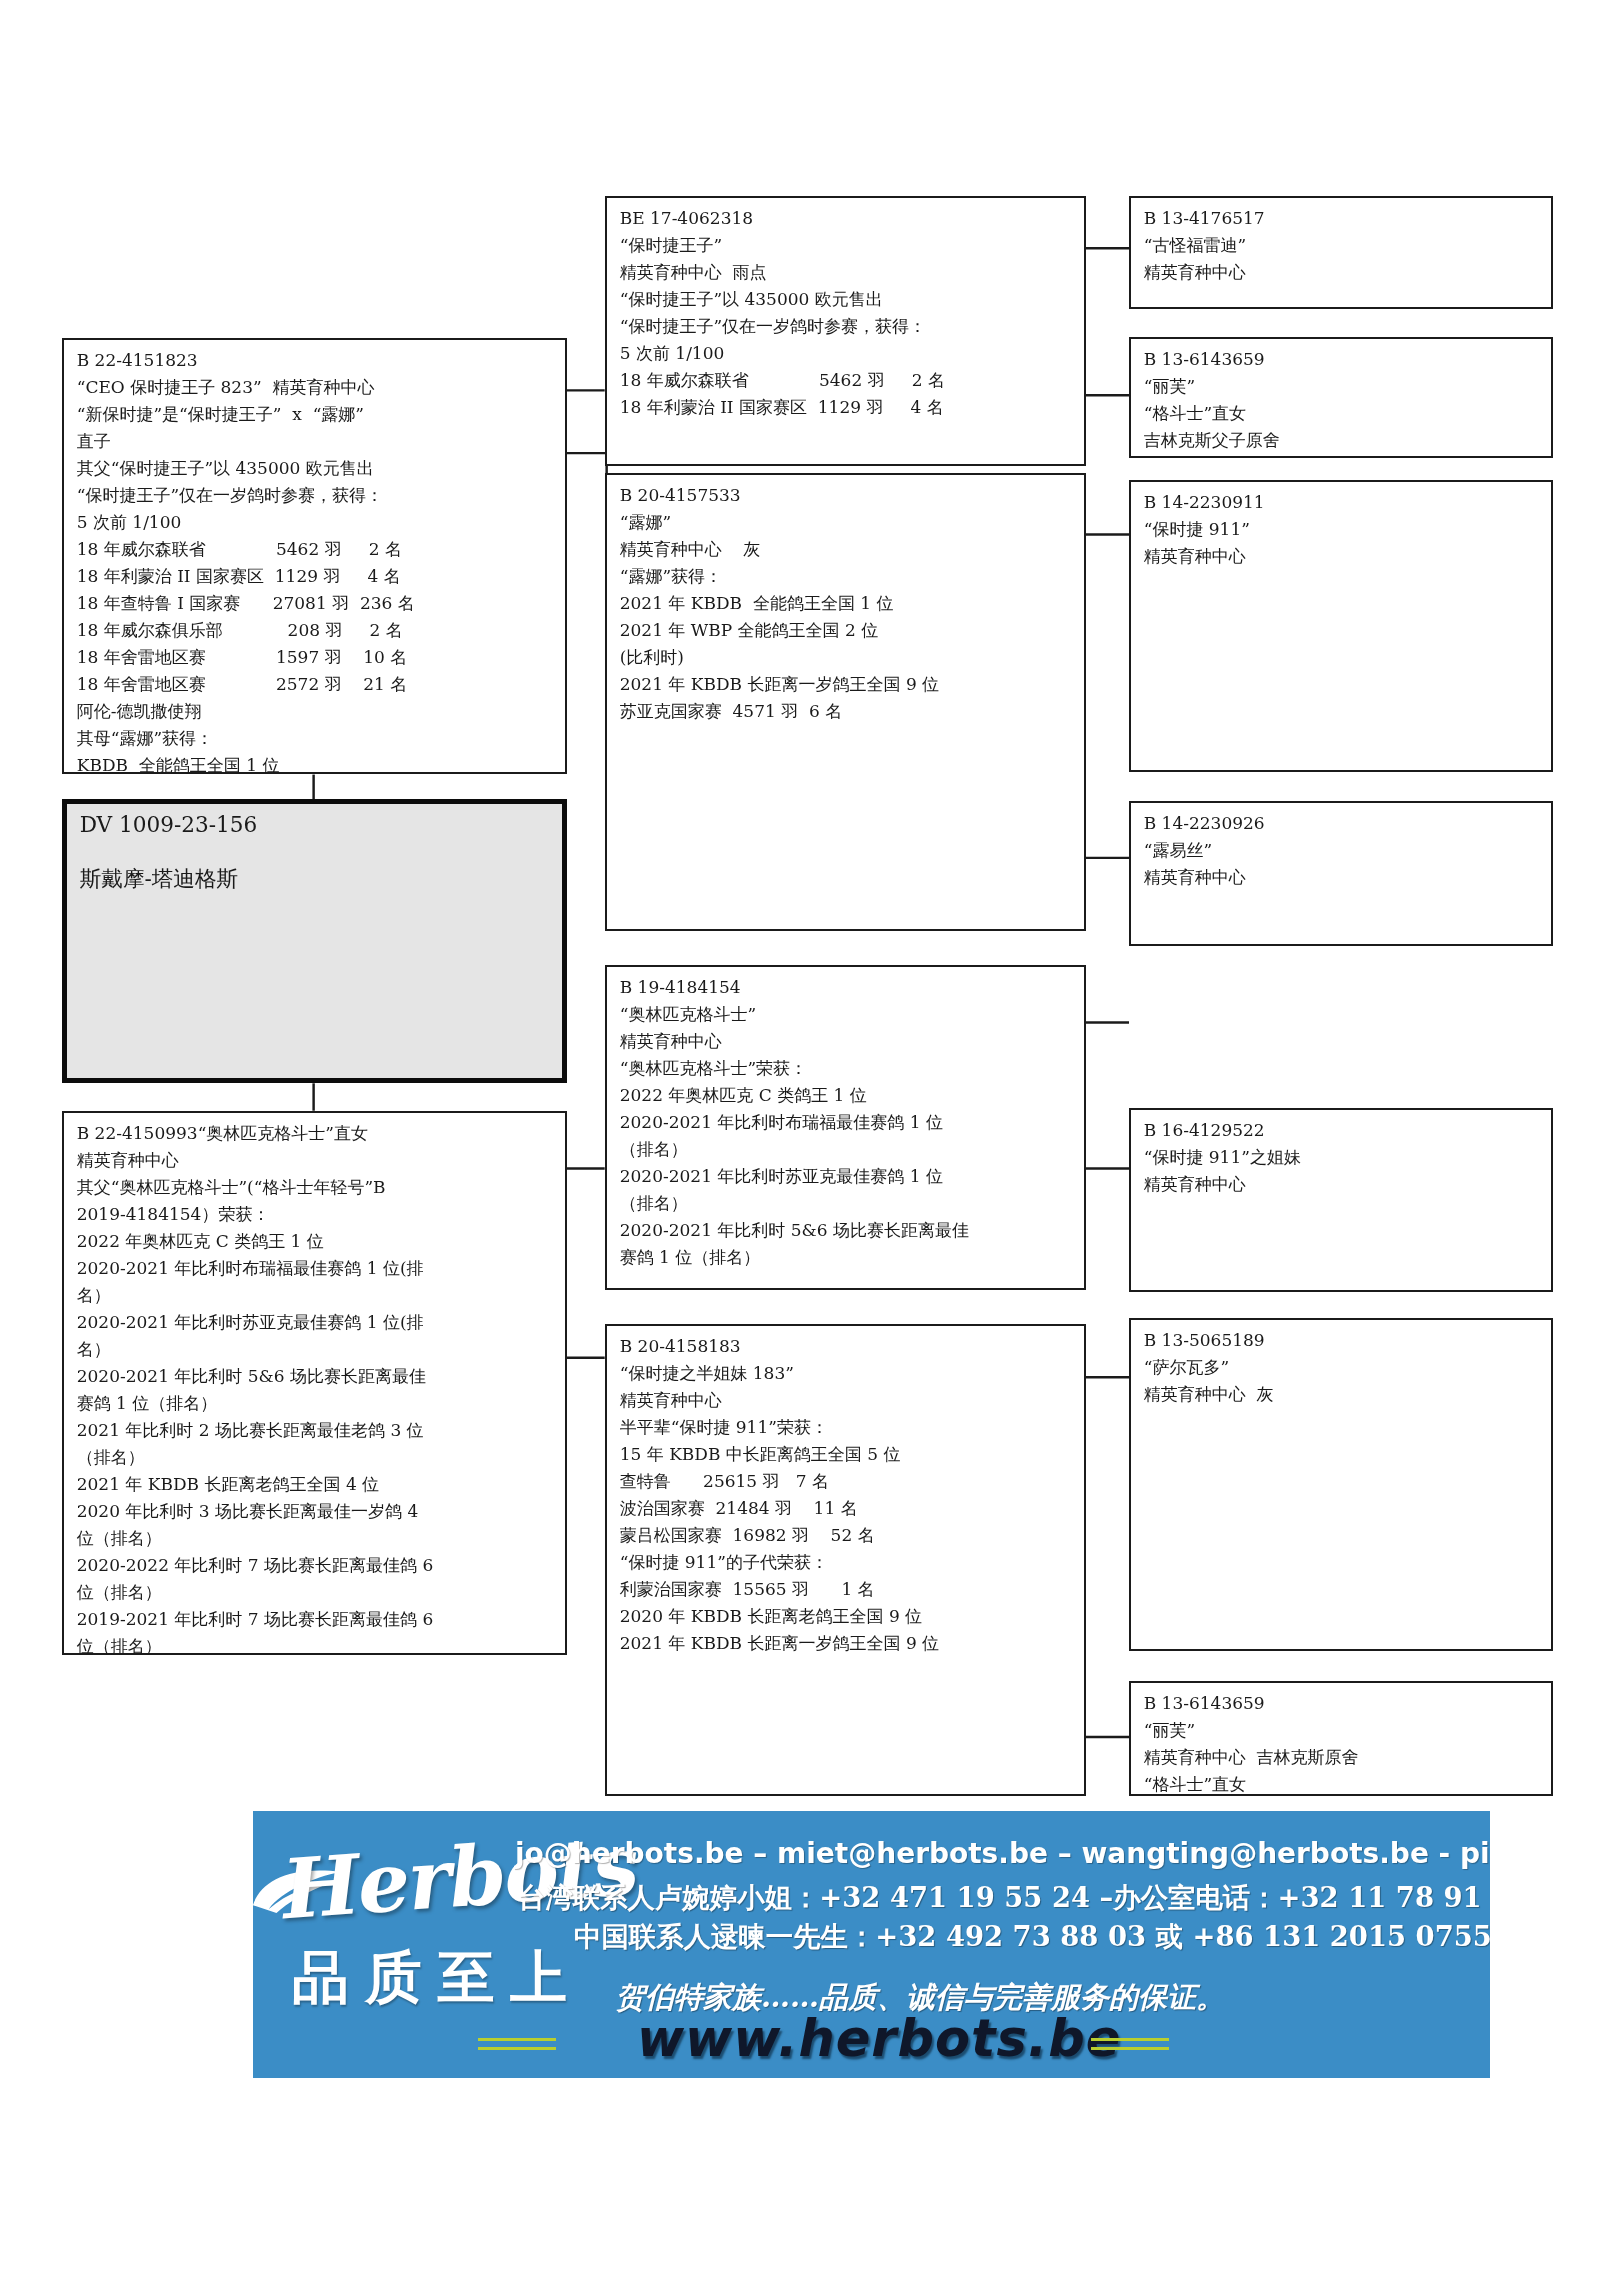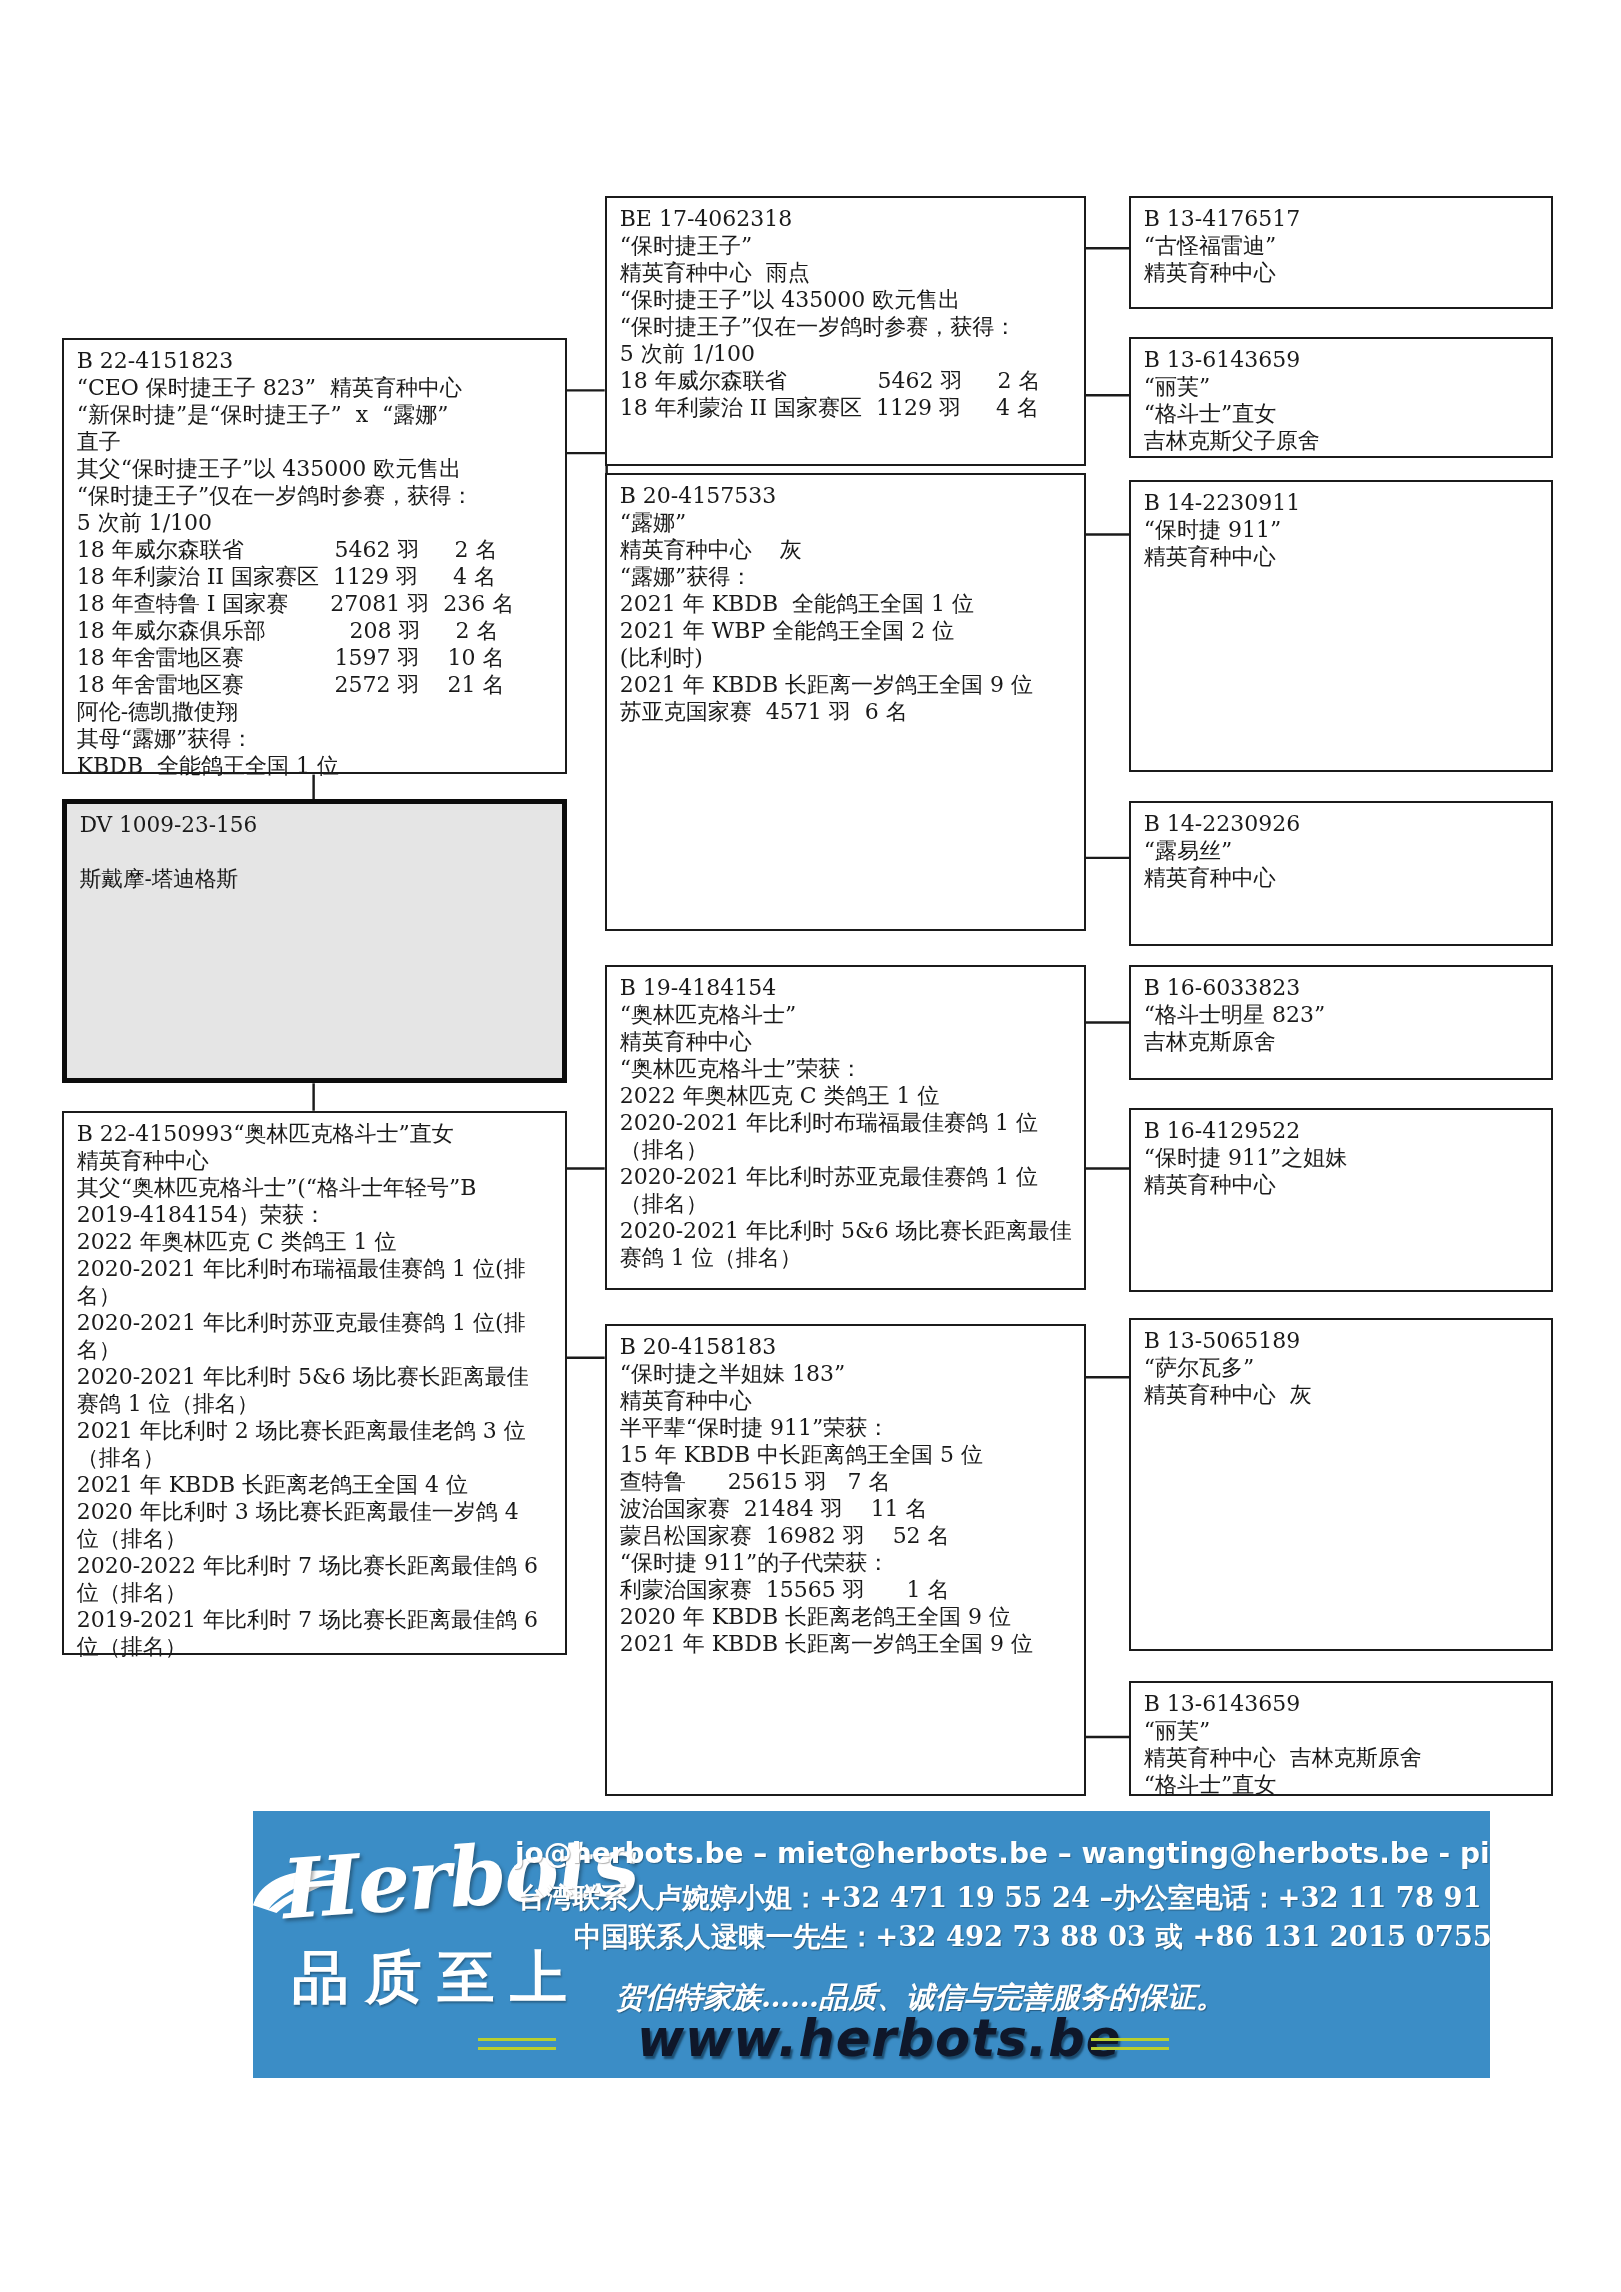--- a/index.html
+++ b/index.html
@@ -5,21 +5,21 @@
   html,body { margin:0; padding:0; background:#ffffff; }
   .page {
     position:relative; width:1621px; height:2293px; background:#ffffff;
     font-family:"DejaVu Serif","Liberation Serif",serif; color:#1a1a1a; overflow:hidden;
   }
   svg.connectors { position:absolute; left:0; top:0; width:1621px; height:2293px; }
   .pbox {
     position:absolute; box-sizing:border-box; background:#ffffff;
     border:2px solid #1b1b1b; padding:6.9px 9.8px 0 12.7px;
   }
-  .pbox .box-lines { font-size:22px; line-height:27px; white-space:pre-wrap; }
+  .pbox .box-lines { font-size:17px; line-height:27px; white-space:pre-wrap; }
   .pbox.subject { border:5.9px solid #0c0c0c; background:#e5e5e5; }
   .pbox.subject .box-lines { font-size:21.6px; }
 
   .footer {
     position:absolute; left:253px; top:1811px; width:1237px; height:267px;
     background:#3b8dc6; overflow:hidden; color:#ffffff;
   }
   .f-abs { position:absolute; white-space:nowrap; }
   .logo-script {
     left:29px; top:17.6px; font-size:82px; font-style:italic; font-weight:bold;
@@ -198,25 +198,20 @@
 “保时捷 911”
 精英育种中心</div>
   </div>
 
   <div class="pbox" style="left:1129px;top:801px;width:424px;height:145px">
     <div class="box-lines">B 14-2230926
 “露易丝”
 精英育种中心</div>
   </div>
 
-  <div class="pbox" style="left:1129px;top:965px;width:424px;height:115px">
-    <div class="box-lines">B 16-6033823
-“格斗士明星 823”
-吉林克斯原舍</div>
-  </div>
 
   <div class="pbox" style="left:1129px;top:1108px;width:424px;height:184px">
     <div class="box-lines">B 16-4129522
 “保时捷 911”之姐妹
 精英育种中心</div>
   </div>
 
   <div class="pbox" style="left:1129px;top:1318px;width:424px;height:333px">
     <div class="box-lines">B 13-5065189
 “萨尔瓦多”

